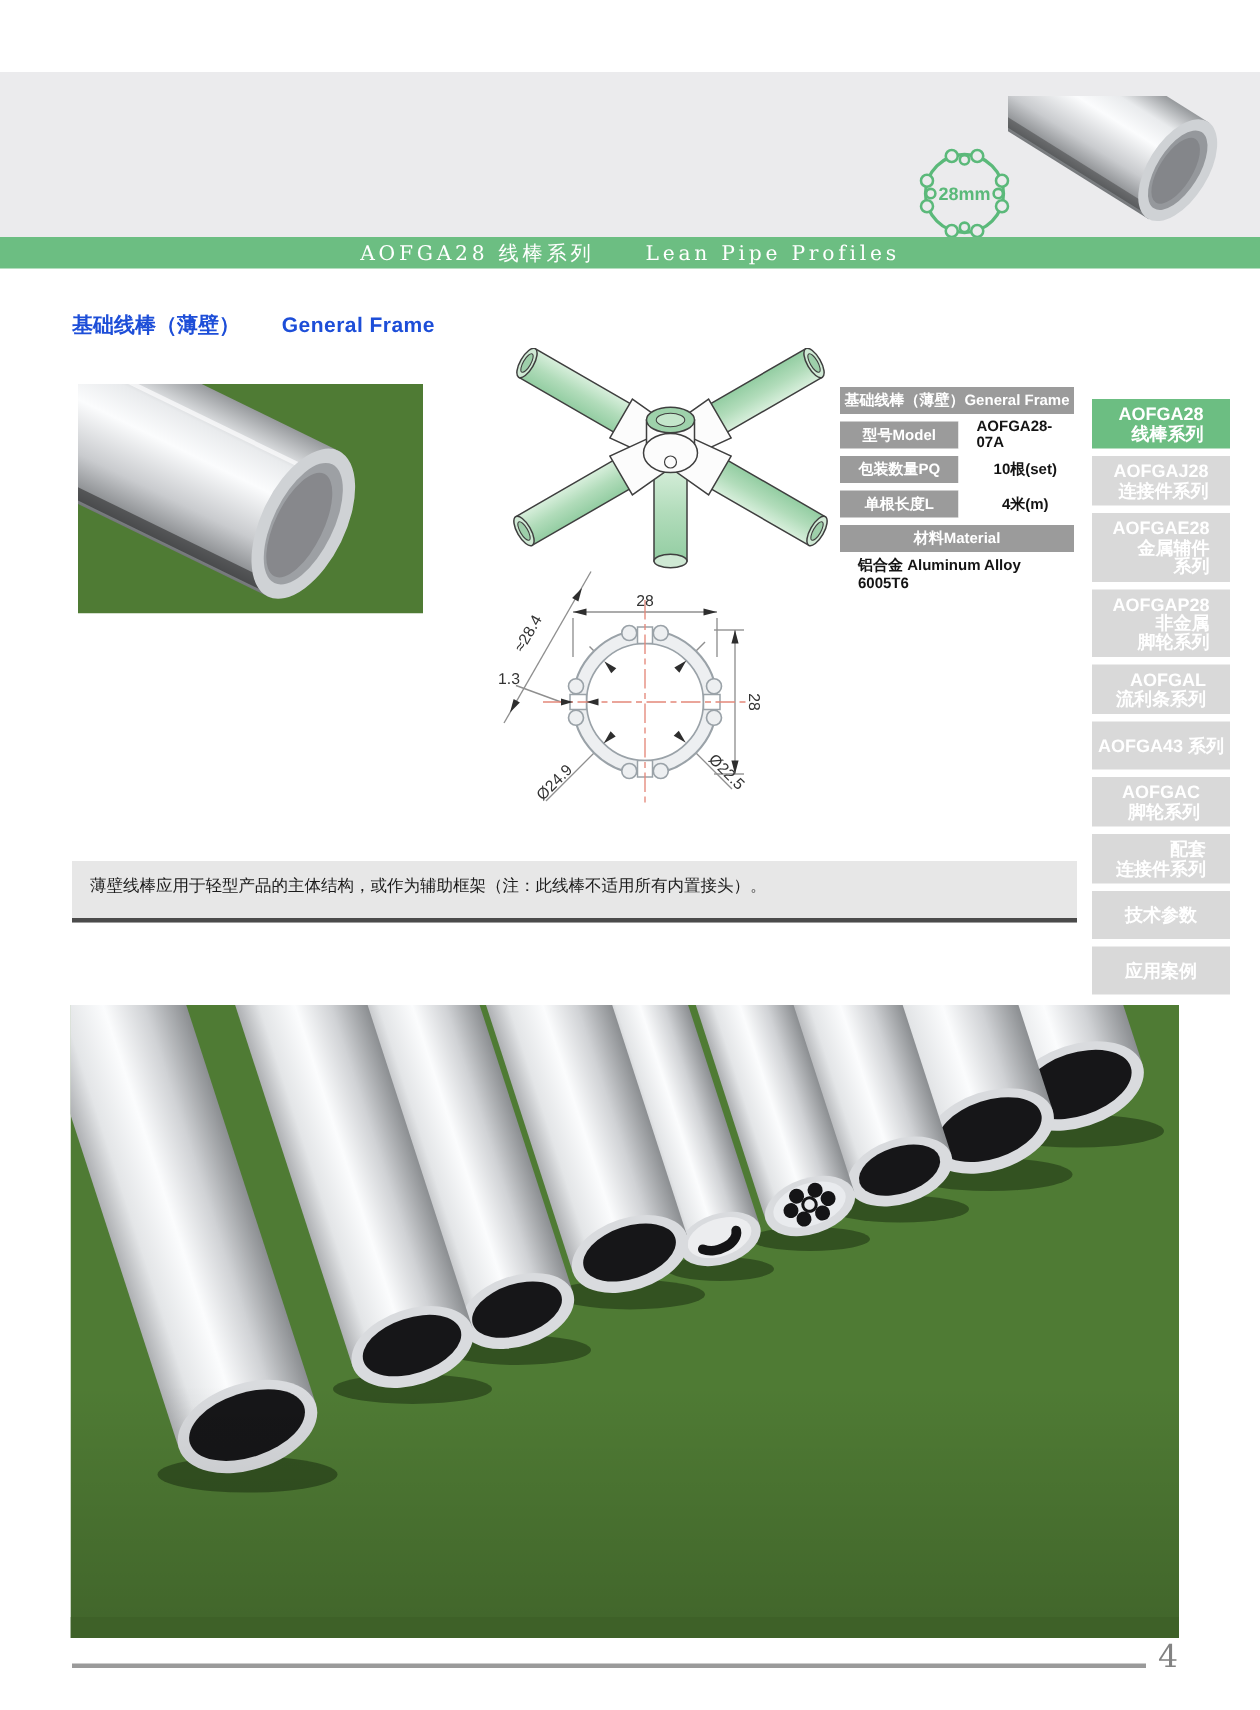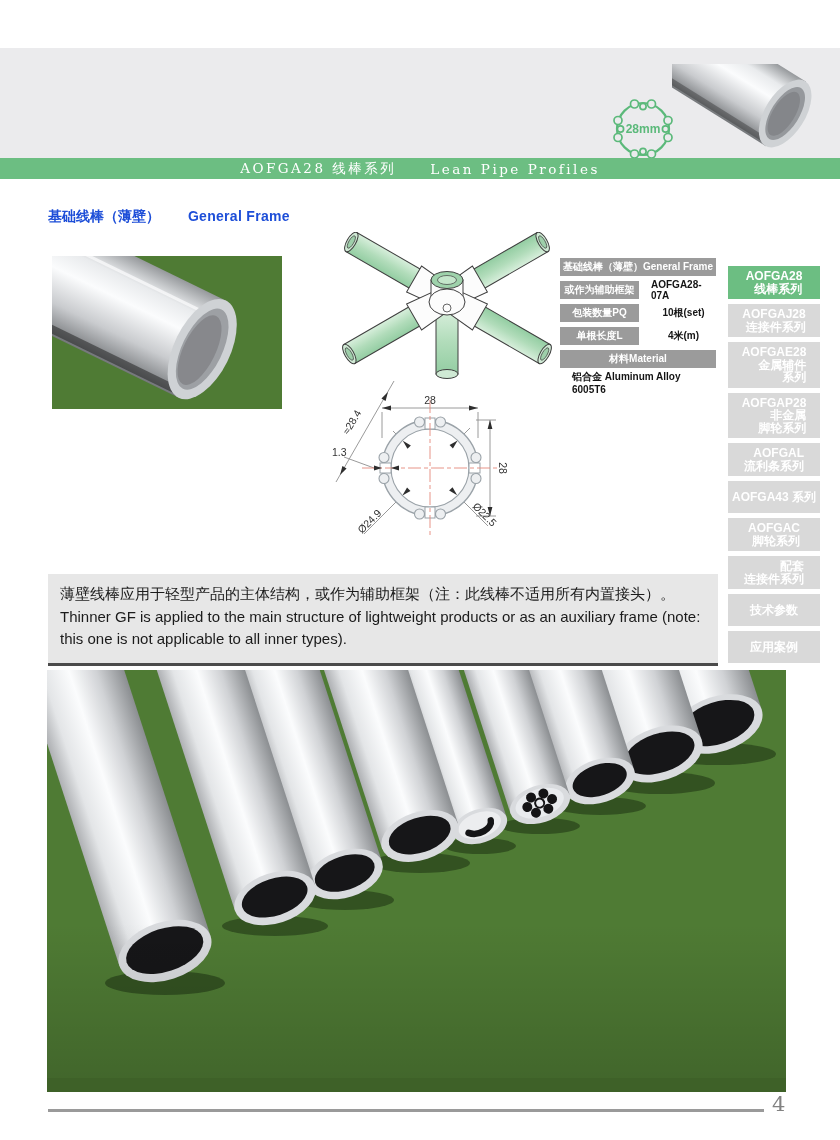--- a/index.html
+++ b/index.html
@@ -33,21 +33,21 @@
   .sidebar{position:absolute;left:728px;top:230px;width:92px;}
   .side-item{background:#d9d9d9;color:#ffffff;font-weight:bold;font-size:12px;line-height:12.5px;
              text-align:right;white-space:pre-line;display:flex;align-items:center;justify-content:center;
              min-height:24px;padding:4px 2px;margin-bottom:5px;}
   .side-item.active{background:#6cbe82;}
 
   .explain-header{position:absolute;left:48px;top:518px;width:670px;height:20px;background:#9b9b9b;
                   color:#ffffff;font-weight:bold;font-size:12px;letter-spacing:4px;
                   display:flex;align-items:center;justify-content:center;}
   .explain-body{position:absolute;left:48px;top:538px;width:670px;box-sizing:border-box;background:#e7e7e7;
-                border-bottom:3px solid #4b4b4b;padding:9px 12px 12px;font-size:15px;line-height:1.5;color:#1b1b1b;}
+                border-bottom:3px solid #4b4b4b;padding:9px 12px 12px;font-size:11px;line-height:1.5;color:#1b1b1b;}
 
   .big-photo{position:absolute;left:47px;top:634px;}
 
   .footer-line{position:absolute;left:48px;top:1073px;width:716px;height:3px;background:#9a9a9a;}
   .page-num{position:absolute;left:772px;top:1056px;font-family:"DejaVu Serif","Liberation Serif",serif;
             font-size:21px;color:#828282;}
 
   svg text{font-family:"Liberation Sans",sans-serif;}
 </style>
 </head>
@@ -192,21 +192,21 @@
       <ellipse cx="114" cy="48" rx="16" ry="8.5" fill="#9ed2ab"></ellipse>
       <ellipse cx="114" cy="48" rx="9.5" ry="4.5" fill="#c4e6cb" stroke-width="0.7"></ellipse>
     </g>
   </svg>
 
   <div class="spec">
     <div class="row">
       <div class="cell g full">基础线棒（薄壁）General Frame</div>
     </div>
     <div class="row">
-      <div class="cell g lab">或作为辅助框架</div>
+      <div class="cell g lab">型号Model</div>
       <div class="cell w val">AOFGA28-07A</div>
     </div>
     <div class="row">
       <div class="cell g lab">包装数量PQ</div>
       <div class="cell w val">10根(set)</div>
     </div>
     <div class="row">
       <div class="cell g lab">单根长度L</div>
       <div class="cell w val">4米(m)</div>
     </div>
@@ -305,21 +305,20 @@
       <text transform="translate(169,90) rotate(90)" text-anchor="middle">28</text>
       <text transform="translate(25,46) rotate(-60)" text-anchor="middle">≈28.4</text>
       <text x="2" y="78">1.3</text>
       <text transform="translate(42,146) rotate(-45)" text-anchor="middle">Ø24.9</text>
       <text transform="translate(152,139) rotate(45)" text-anchor="middle">Ø22.5</text>
     </g>
   </svg>
 
   <div class="explain-body">
     <div>薄壁线棒应用于轻型产品的主体结构，或作为辅助框架（注：此线棒不适用所有内置接头）。</div>
-    <div>Thinner GF is applied to the main structure of lightweight products or as an auxiliary frame (note: this one is not applicable to all inner types).</div>
   </div>
 
   <svg class="big-photo" width="739" height="422" viewBox="0 0 739 422">
     <defs>
       <linearGradient id="pg" x1="0" y1="0" x2="1" y2="0">
         <stop offset="0" stop-color="#aeb0b3"></stop>
           <stop offset="0.18" stop-color="#e3e5e7"></stop>
         <stop offset="0.45" stop-color="#fbfcfd"></stop>
           <stop offset="0.72" stop-color="#d0d2d5"></stop>
         <stop offset="1" stop-color="#8b8e91"></stop>

